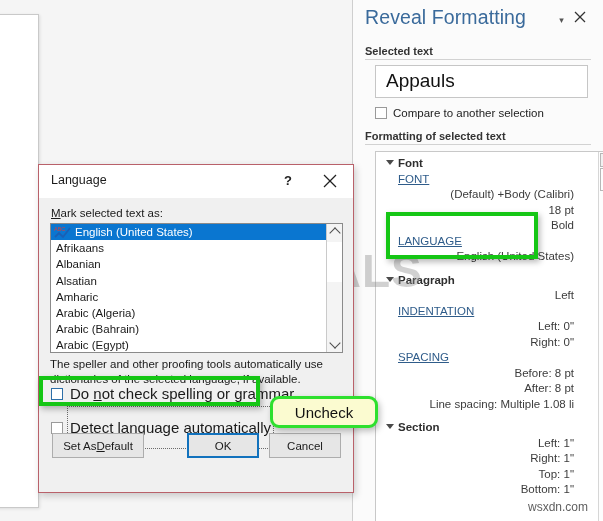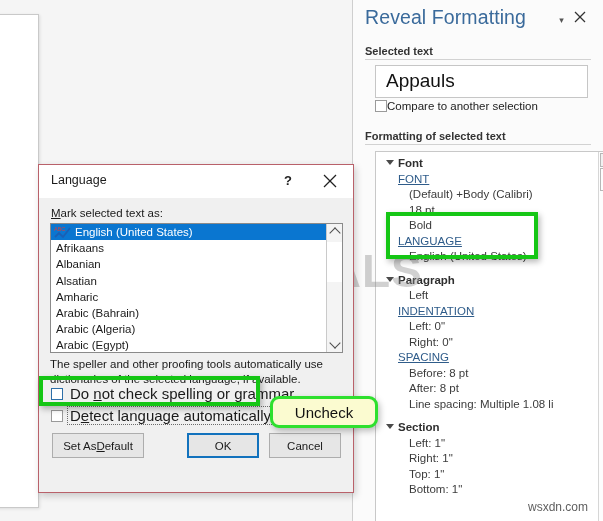--- a/index.html
+++ b/index.html
@@ -109,25 +109,25 @@
   #selected-text-value {
     position: absolute;
     left: 10px; top: 4px;
     font-size: 19px;
     color: #111;
     white-space: nowrap;
   }
 
   #compare-row {
     position: absolute;
-    left: 22px; top: 98px;
+    left: 22px; top: 105px;
     height: 16px;
     display: flex;
     align-items: center;
-    gap: 0;
+    gap: 6px;
     cursor: pointer;
   }
   .win-checkbox {
     width: 12px; height: 12px;
     background: #ffffff;
     border: 1px solid #9a9a9a;
     box-sizing: border-box;
     flex: 0 0 auto;
   }
   .win-checkbox.blue { border-color: #2d6fa8; }
@@ -178,20 +178,21 @@
     border-top: 5px solid #4a4a4a;
   }
   .fmt-row.link {
     color: #2f5c8a;
     text-decoration: underline;
     padding-left: 22px;
     cursor: pointer;
   }
   .fmt-row.val {
     padding-left: 33px;
+    text-align: right;
   }
   .fmt-row.spacer { height: 8px; line-height: 8px; }
 
   
   #fmt-scrollbar {
     position: absolute;
     right: 0; top: 0;
     width: 16px; height: 100%;
     background: #fdfdfd;
     border-left: 1px solid #d6d6d6;
@@ -366,21 +367,21 @@
     gap: 4px;
     cursor: pointer;
   }
   .cb-label {
     font-size: 15px;
     color: #1a1a1a;
     white-space: nowrap;
   }
   #detect-lang-label {
     border: 1px dotted #6b6b6b;
-    padding: 0 2px;
+    padding: 12px 2px;
   }
 
   .win-btn {
     position: absolute;
     height: 25px;
     background: #e6e6e6;
     border: 1px solid #adadad;
     box-sizing: border-box;
     font-size: 11.5px;
     color: #1a1a1a;
@@ -559,22 +560,22 @@
     <div id="lang-listbox">
       <div id="lang-items">
           <div class="lang-item selected"><svg class="abc-icon" viewBox="0 0 18 14">
               <text x="0" y="6" font-size="5.5" fill="#d04040" font-family="Liberation Sans">ABC</text>
               <path d="M1 12 L5 8 L9 12 L16 3" stroke="#1a5fb4" stroke-width="1.8" fill="none"></path>
             </svg><span>English (United States)</span></div>
           <div class="lang-item"><span>Afrikaans</span></div>
           <div class="lang-item"><span>Albanian</span></div>
           <div class="lang-item"><span>Alsatian</span></div>
           <div class="lang-item"><span>Amharic</span></div>
+          <div class="lang-item"><span>Arabic (Algeria)</span></div>
           <div class="lang-item"><span>Arabic (Bahrain)</span></div>
-          <div class="lang-item"><span>Arabic (Algeria)</span></div>
           <div class="lang-item"><span>Arabic (Egypt)</span></div>
         </div>
       <div id="lang-sb">
         <div class="sb-btn" id="lang-sb-up">
             <div class="chev"></div>
           </div>
         <div id="lang-sb-thumb"></div>
         <div class="sb-btn" id="lang-sb-down">
             <div class="chev"></div>
           </div>

